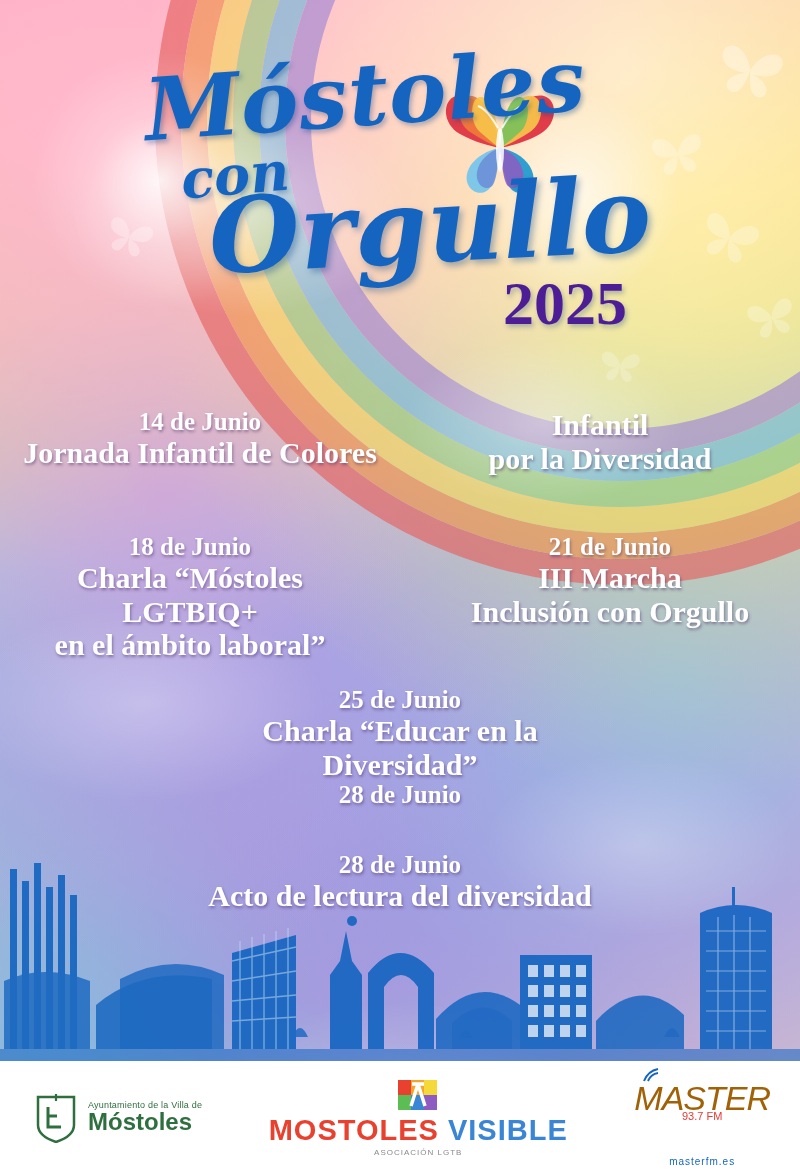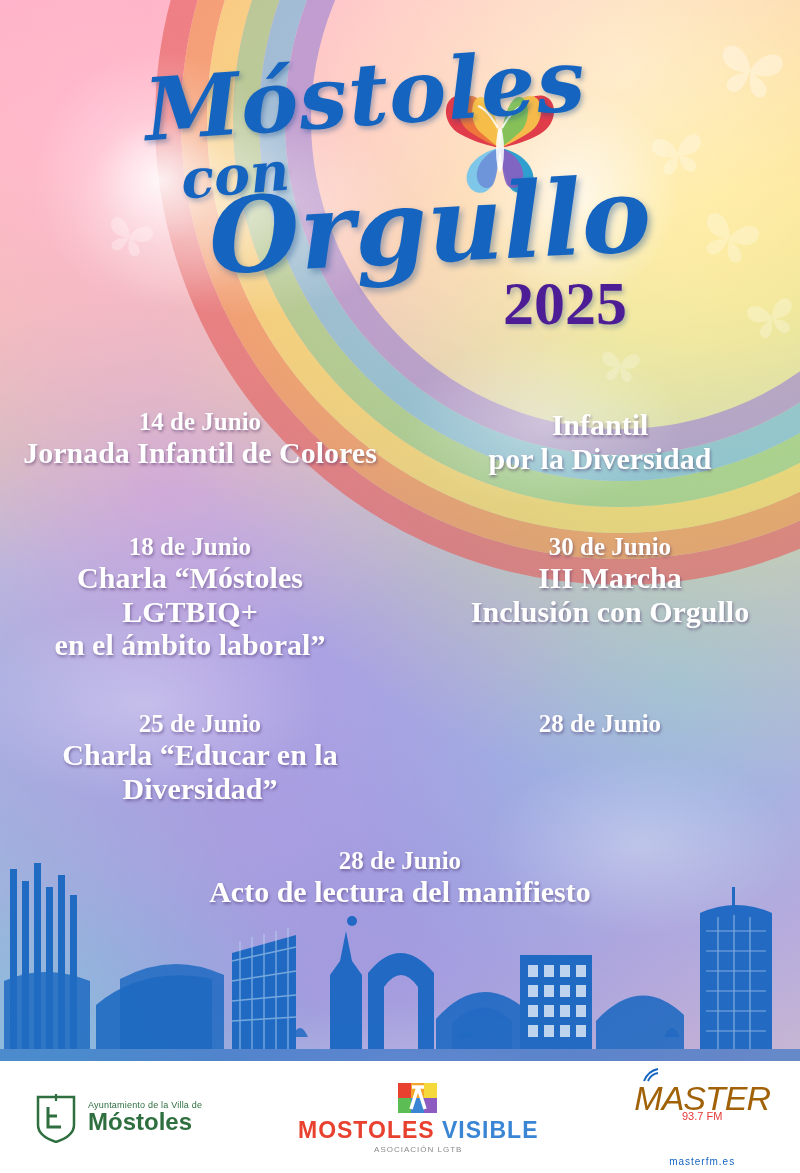--- a/index.html
+++ b/index.html
@@ -177,22 +177,22 @@
     font-size: 25px;
     line-height: 1.12;
   }
   .event .name {
     font-family: "Liberation Serif", serif;
     font-weight: bold;
     font-size: 30px;
     line-height: 1.12;
   }
   .row-1 { margin-bottom: 58px; }
-  .row-2 { margin-bottom: 48px; gap: 40px; }
-  .row-3 { margin-bottom: 42px; }
+  .row-2 { margin-bottom: 24px; gap: 40px; }
+  .row-3 { margin-bottom: 42px; flex-direction: column; }
 
   
   .skyline {
     position: absolute;
     left: 0;
     bottom: 112px;
     width: 800px;
     height: 200px;
     pointer-events: none;
   }
@@ -235,21 +235,21 @@
     flex: 1;
     text-align: center;
   }
   .logo-visible .mark {
     display: block;
     margin: 0 auto 2px auto;
   }
   .logo-visible .wordmark {
     font-family: "Liberation Sans", sans-serif;
     font-weight: bold;
-    font-size: 23px;
+    font-size: 29px;
     letter-spacing: 1px;
     white-space: nowrap;
   }
   .logo-visible .sub {
     font-family: "Liberation Sans", sans-serif;
     font-size: 8px;
     letter-spacing: 1px;
     color: #8a8a8a;
     margin-top: 1px;
   }
@@ -387,41 +387,41 @@
       </div>
     </div>
 
     <div class="event-row row-2">
       <div class="event">
         <div class="date">18 de Junio</div>
         <div class="name" style="white-space:pre-line;">Charla “Móstoles LGTBIQ+
 en el ámbito laboral”</div>
       </div>
       <div class="event">
-        <div class="date">30 de Junio</div>
+        <div class="date">21 de Junio</div>
         <div class="name" style="white-space:pre-line;">III Marcha
 Inclusión con Orgullo</div>
       </div>
     </div>
 
     <div class="event-row row-3">
       <div class="event">
         <div class="date">25 de Junio</div>
         <div class="name" style="white-space:pre-line;">Charla “Educar en la
 Diversidad”</div>
       </div>
       <div class="event">
         <div class="date">28 de Junio</div>
       </div>
     </div>
 
     <div class="event-row">
       <div class="event full">
         <div class="date">28 de Junio</div>
-        <div class="name">Acto de lectura del manifiesto</div>
+        <div class="name">Acto de lectura del diversidad</div>
       </div>
     </div>
 
   </div>
 
   <div class="skyline">
     <svg width="800" height="200" viewBox="0 0 800 200">
       <g fill="#1565c0" opacity="0.92">
 
         <g>

